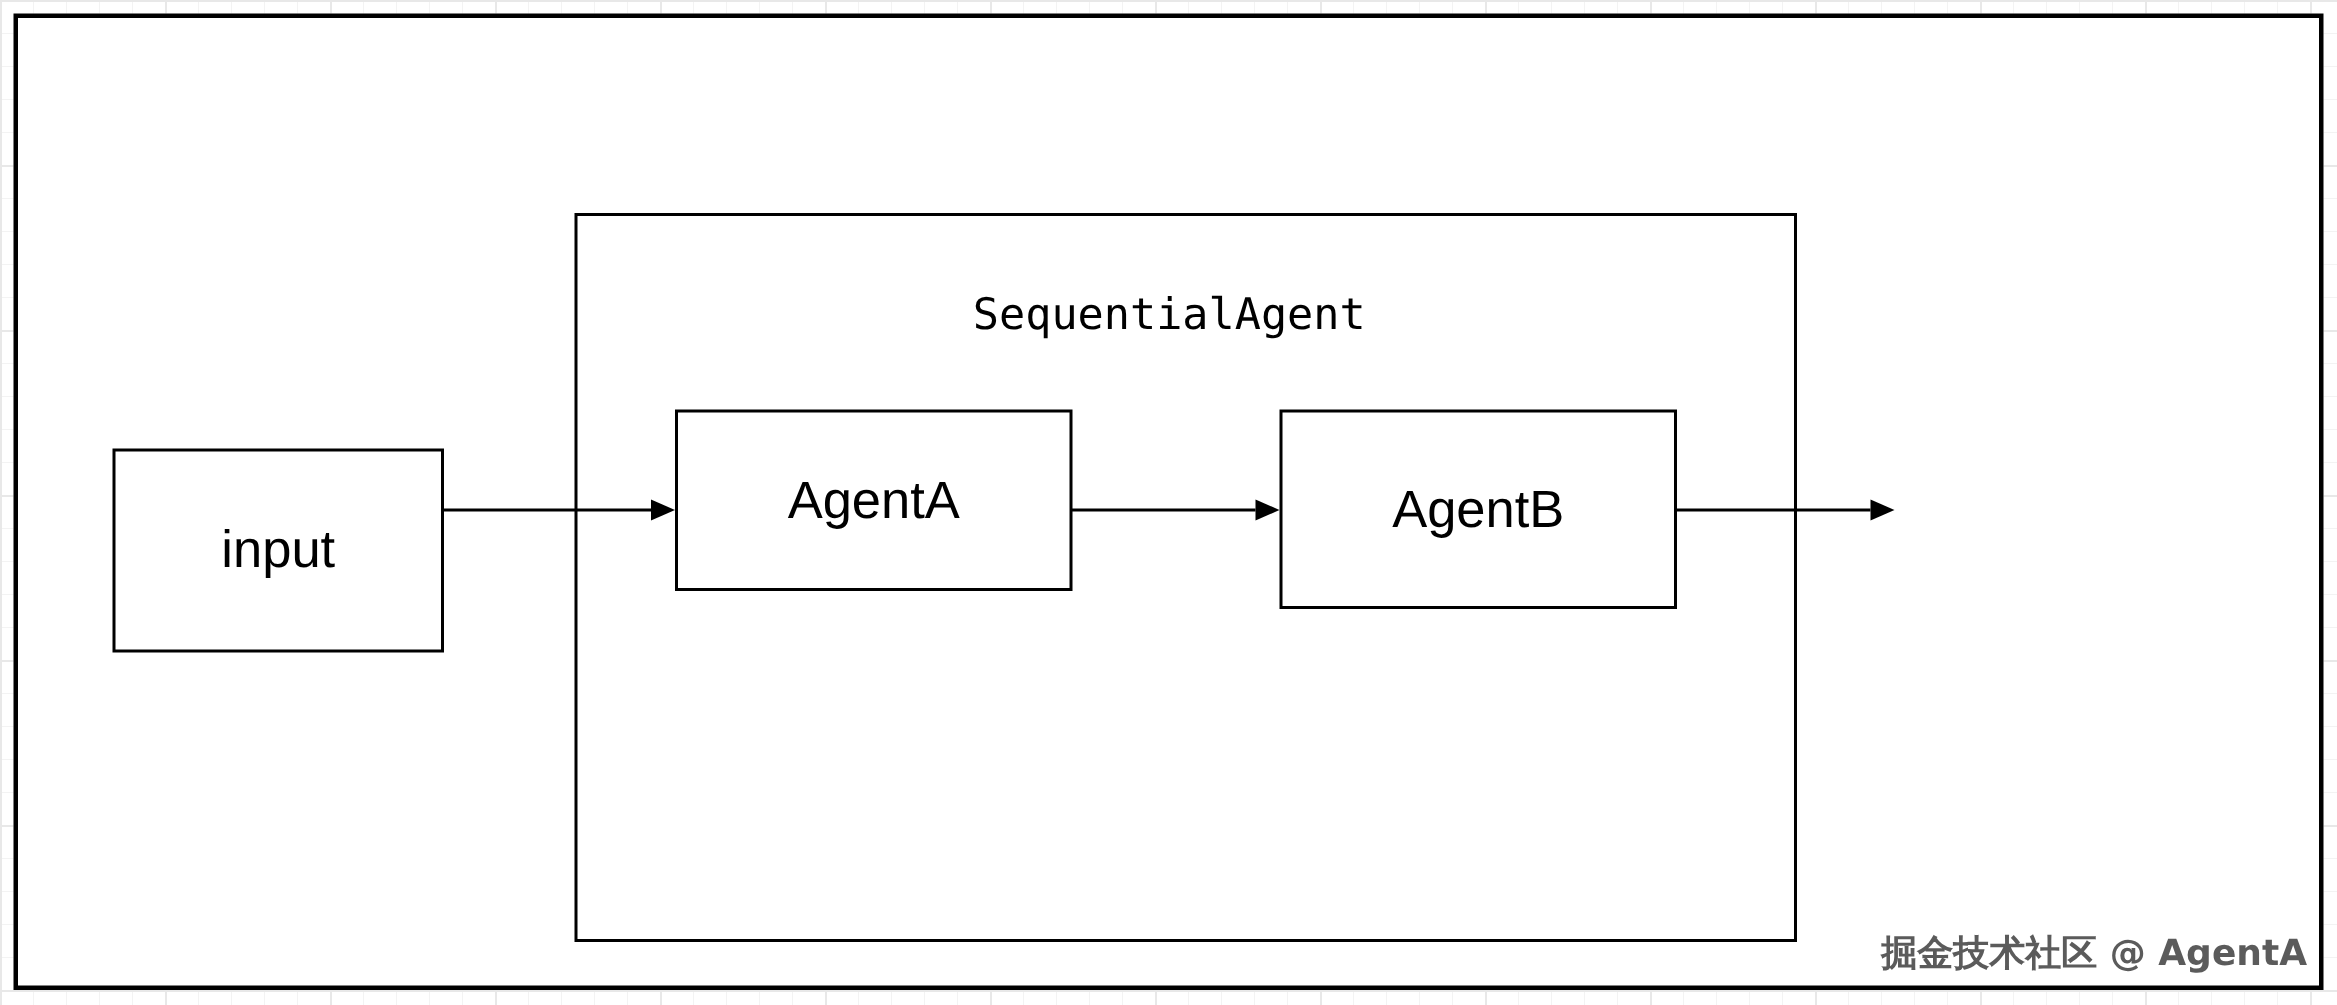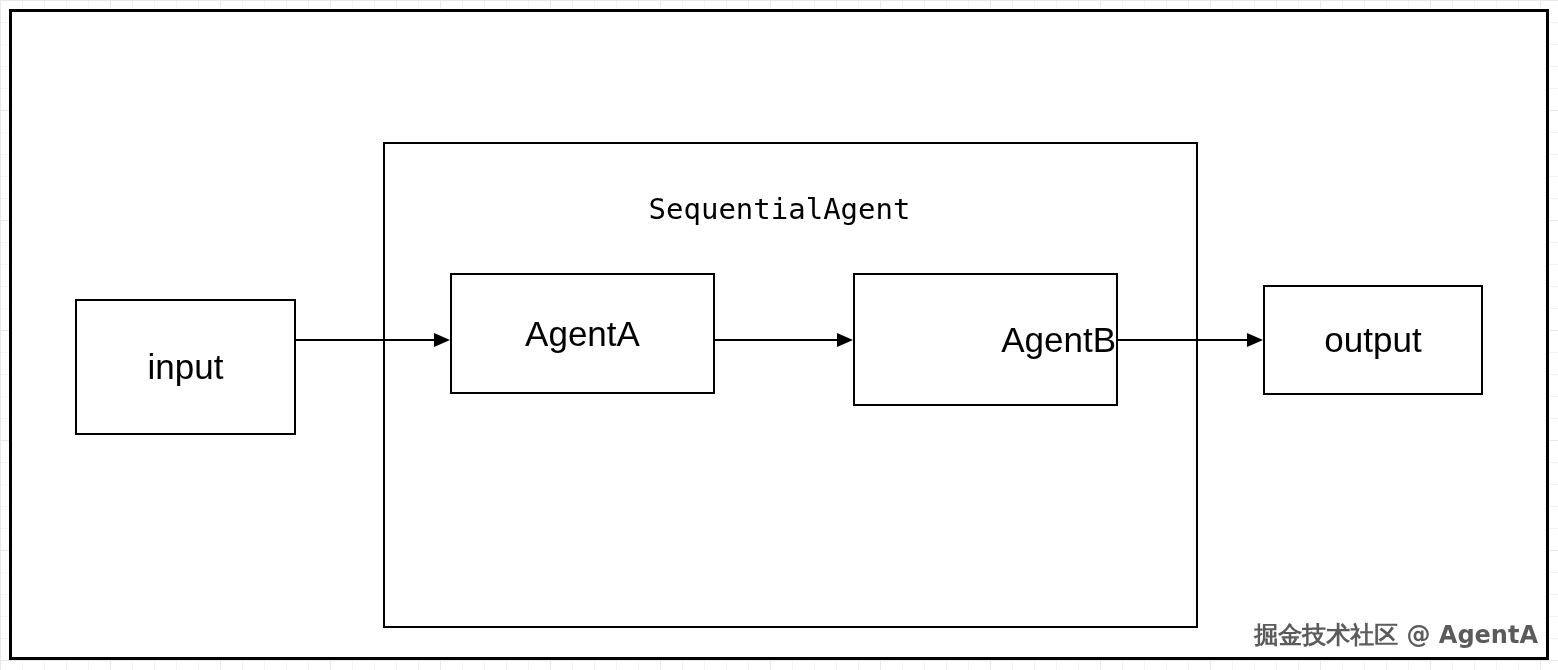--- a/index.html
+++ b/index.html
@@ -40,21 +40,21 @@
     display: flex;
     align-items: center;
     justify-content: center;
     font-size: 35px;
     color: #000000;
     white-space: nowrap;
   }
 
   .node-input   { left: 63px;   top: 287px; width: 221px; height: 136px; }
   .node-agent-a { left: 438px;  top: 261px; width: 265px; height: 121px; }
-  .node-agent-b { left: 841px;  top: 261px; width: 265px; height: 133px; justify-content: flex-end; }
+  .node-agent-b { left: 841px;  top: 261px; width: 265px; height: 133px; }
   .node-output  { left: 1251px; top: 273px; width: 220px; height: 110px; }
 
   .group {
     position: absolute;
     left: 371px;
     top: 130px;
     width: 815px;
     height: 486px;
     box-sizing: border-box;
     background: #ffffff;
@@ -121,23 +121,20 @@
   </div>
 
   <div class="node node-agent-a">
     <span>AgentA</span>
   </div>
 
   <div class="node node-agent-b">
     <span>AgentB</span>
   </div>
 
-  <div class="node node-output">
-    <span>output</span>
-  </div>
 
   <div class="arrow arrow-1"></div>
   <div class="arrow arrow-2"></div>
   <div class="arrow arrow-3"></div>
 
   <div class="watermark">掘金技术社区 @ AgentA</div>
 
 </div>
 
 </body></html>

